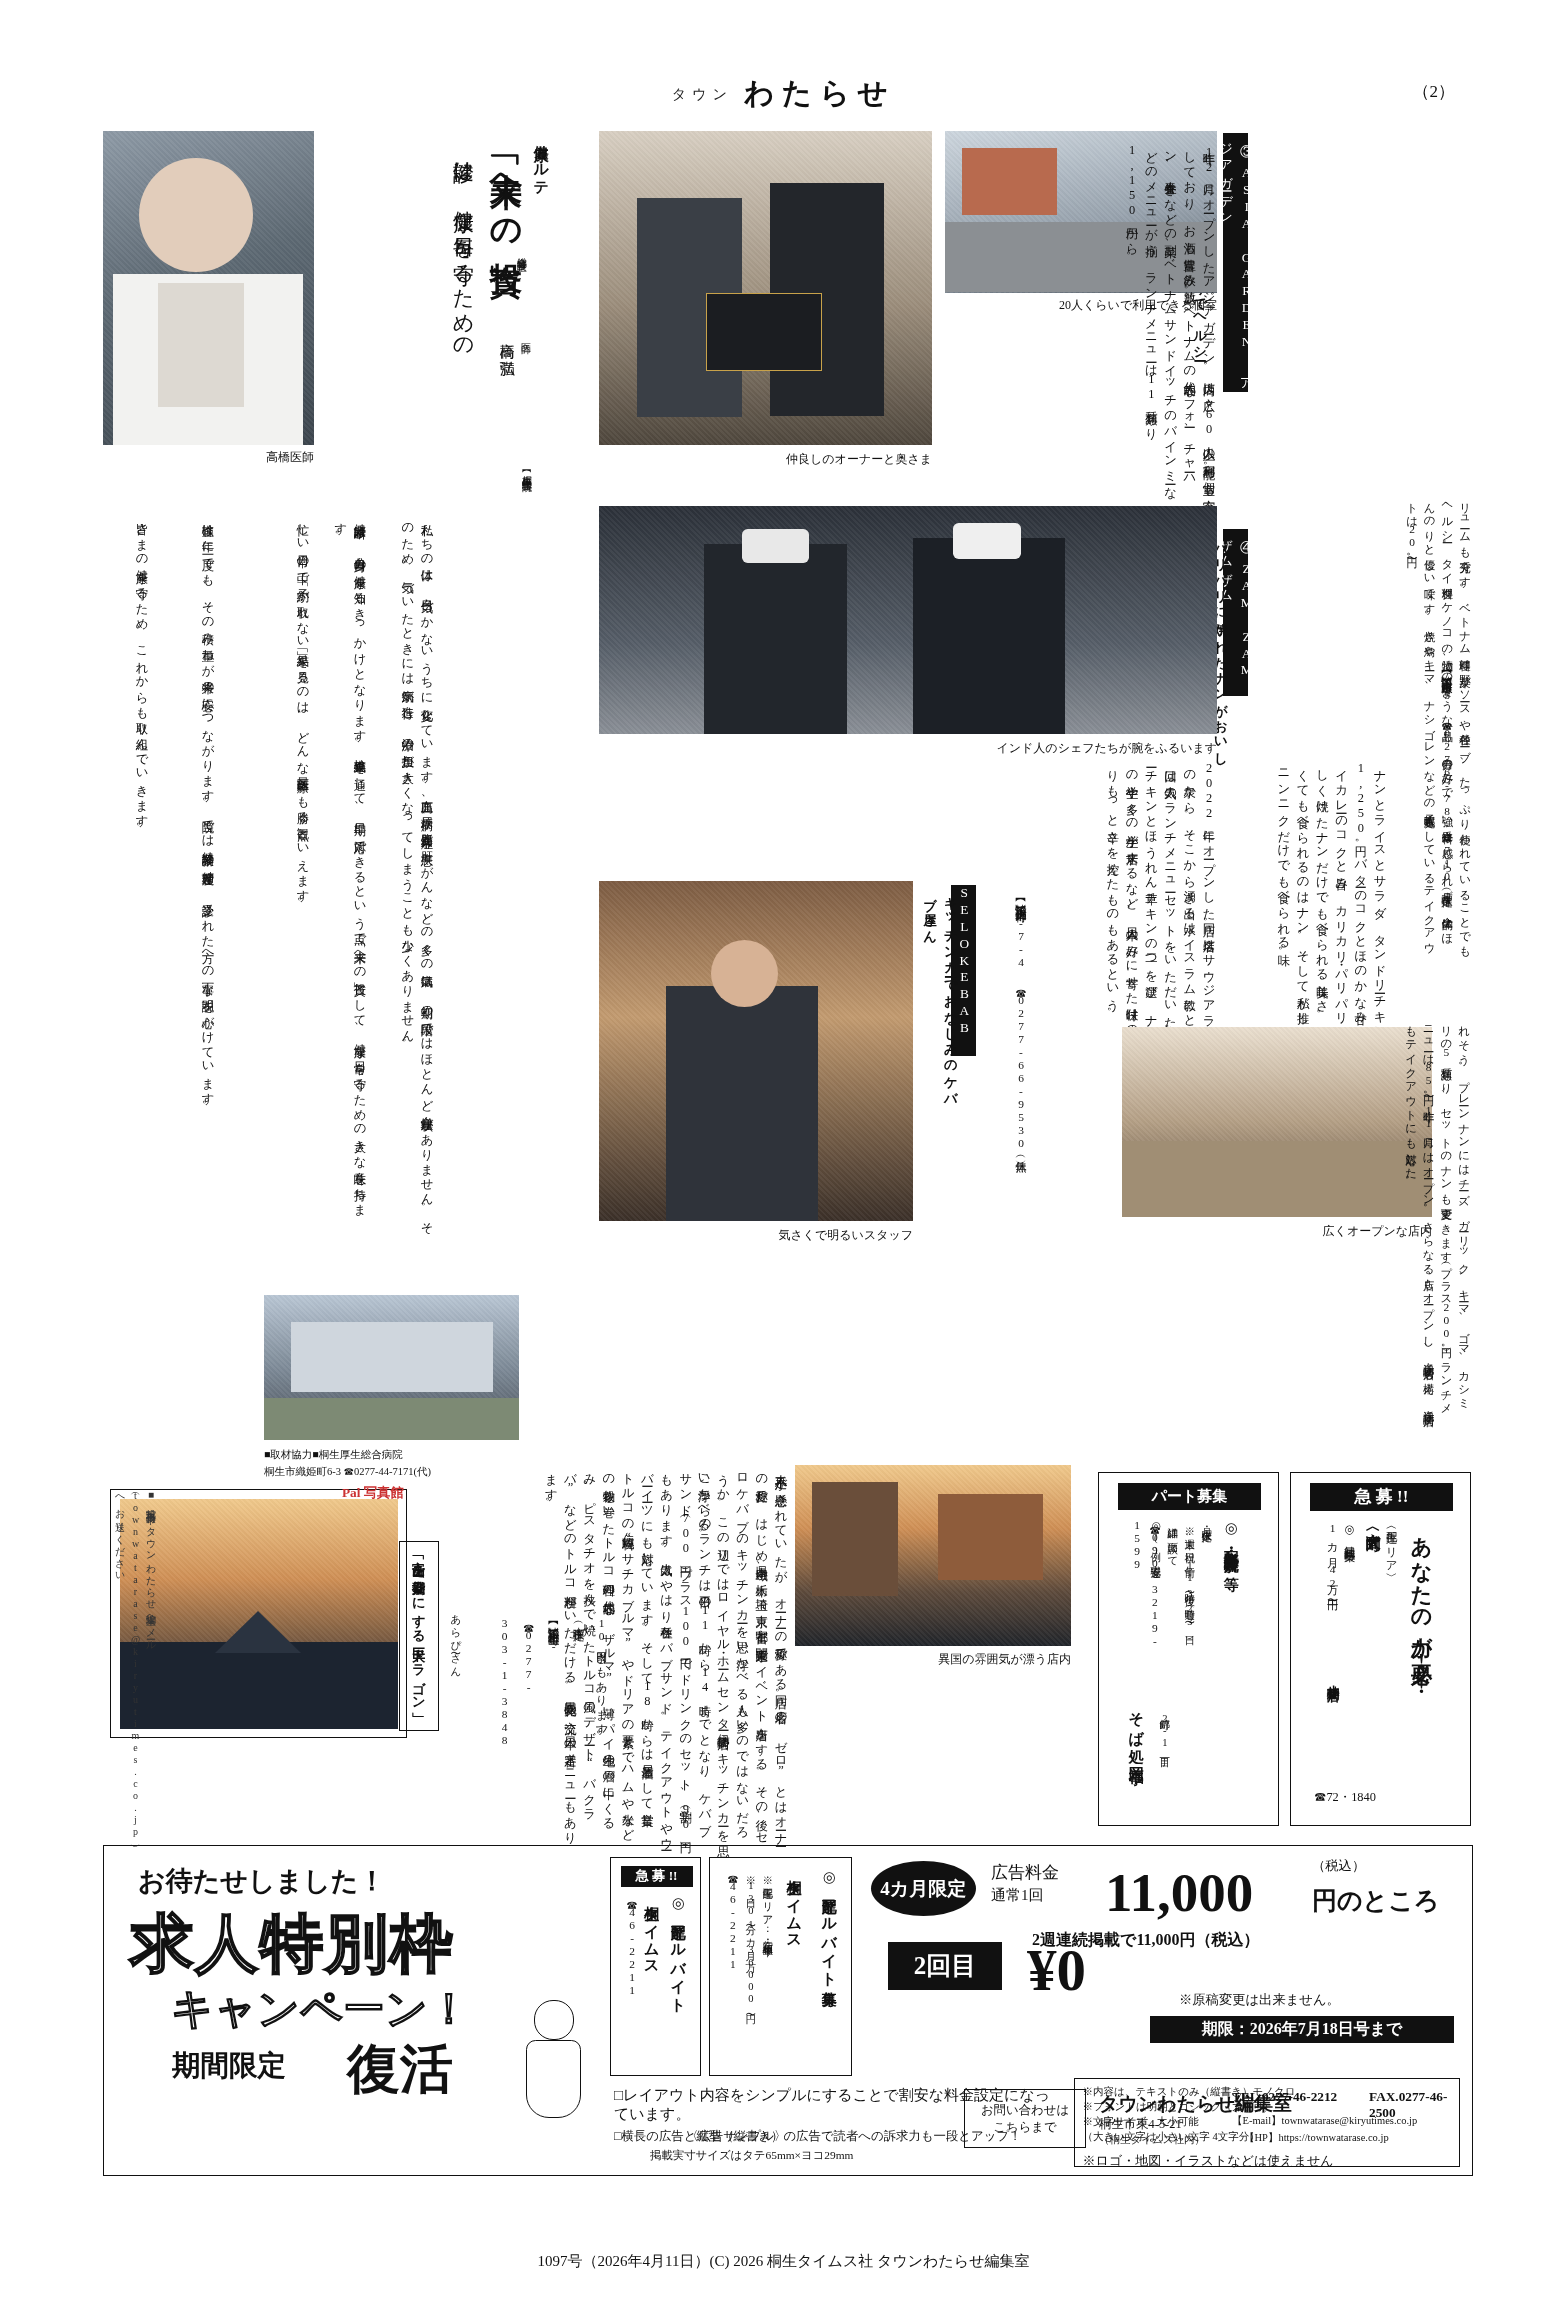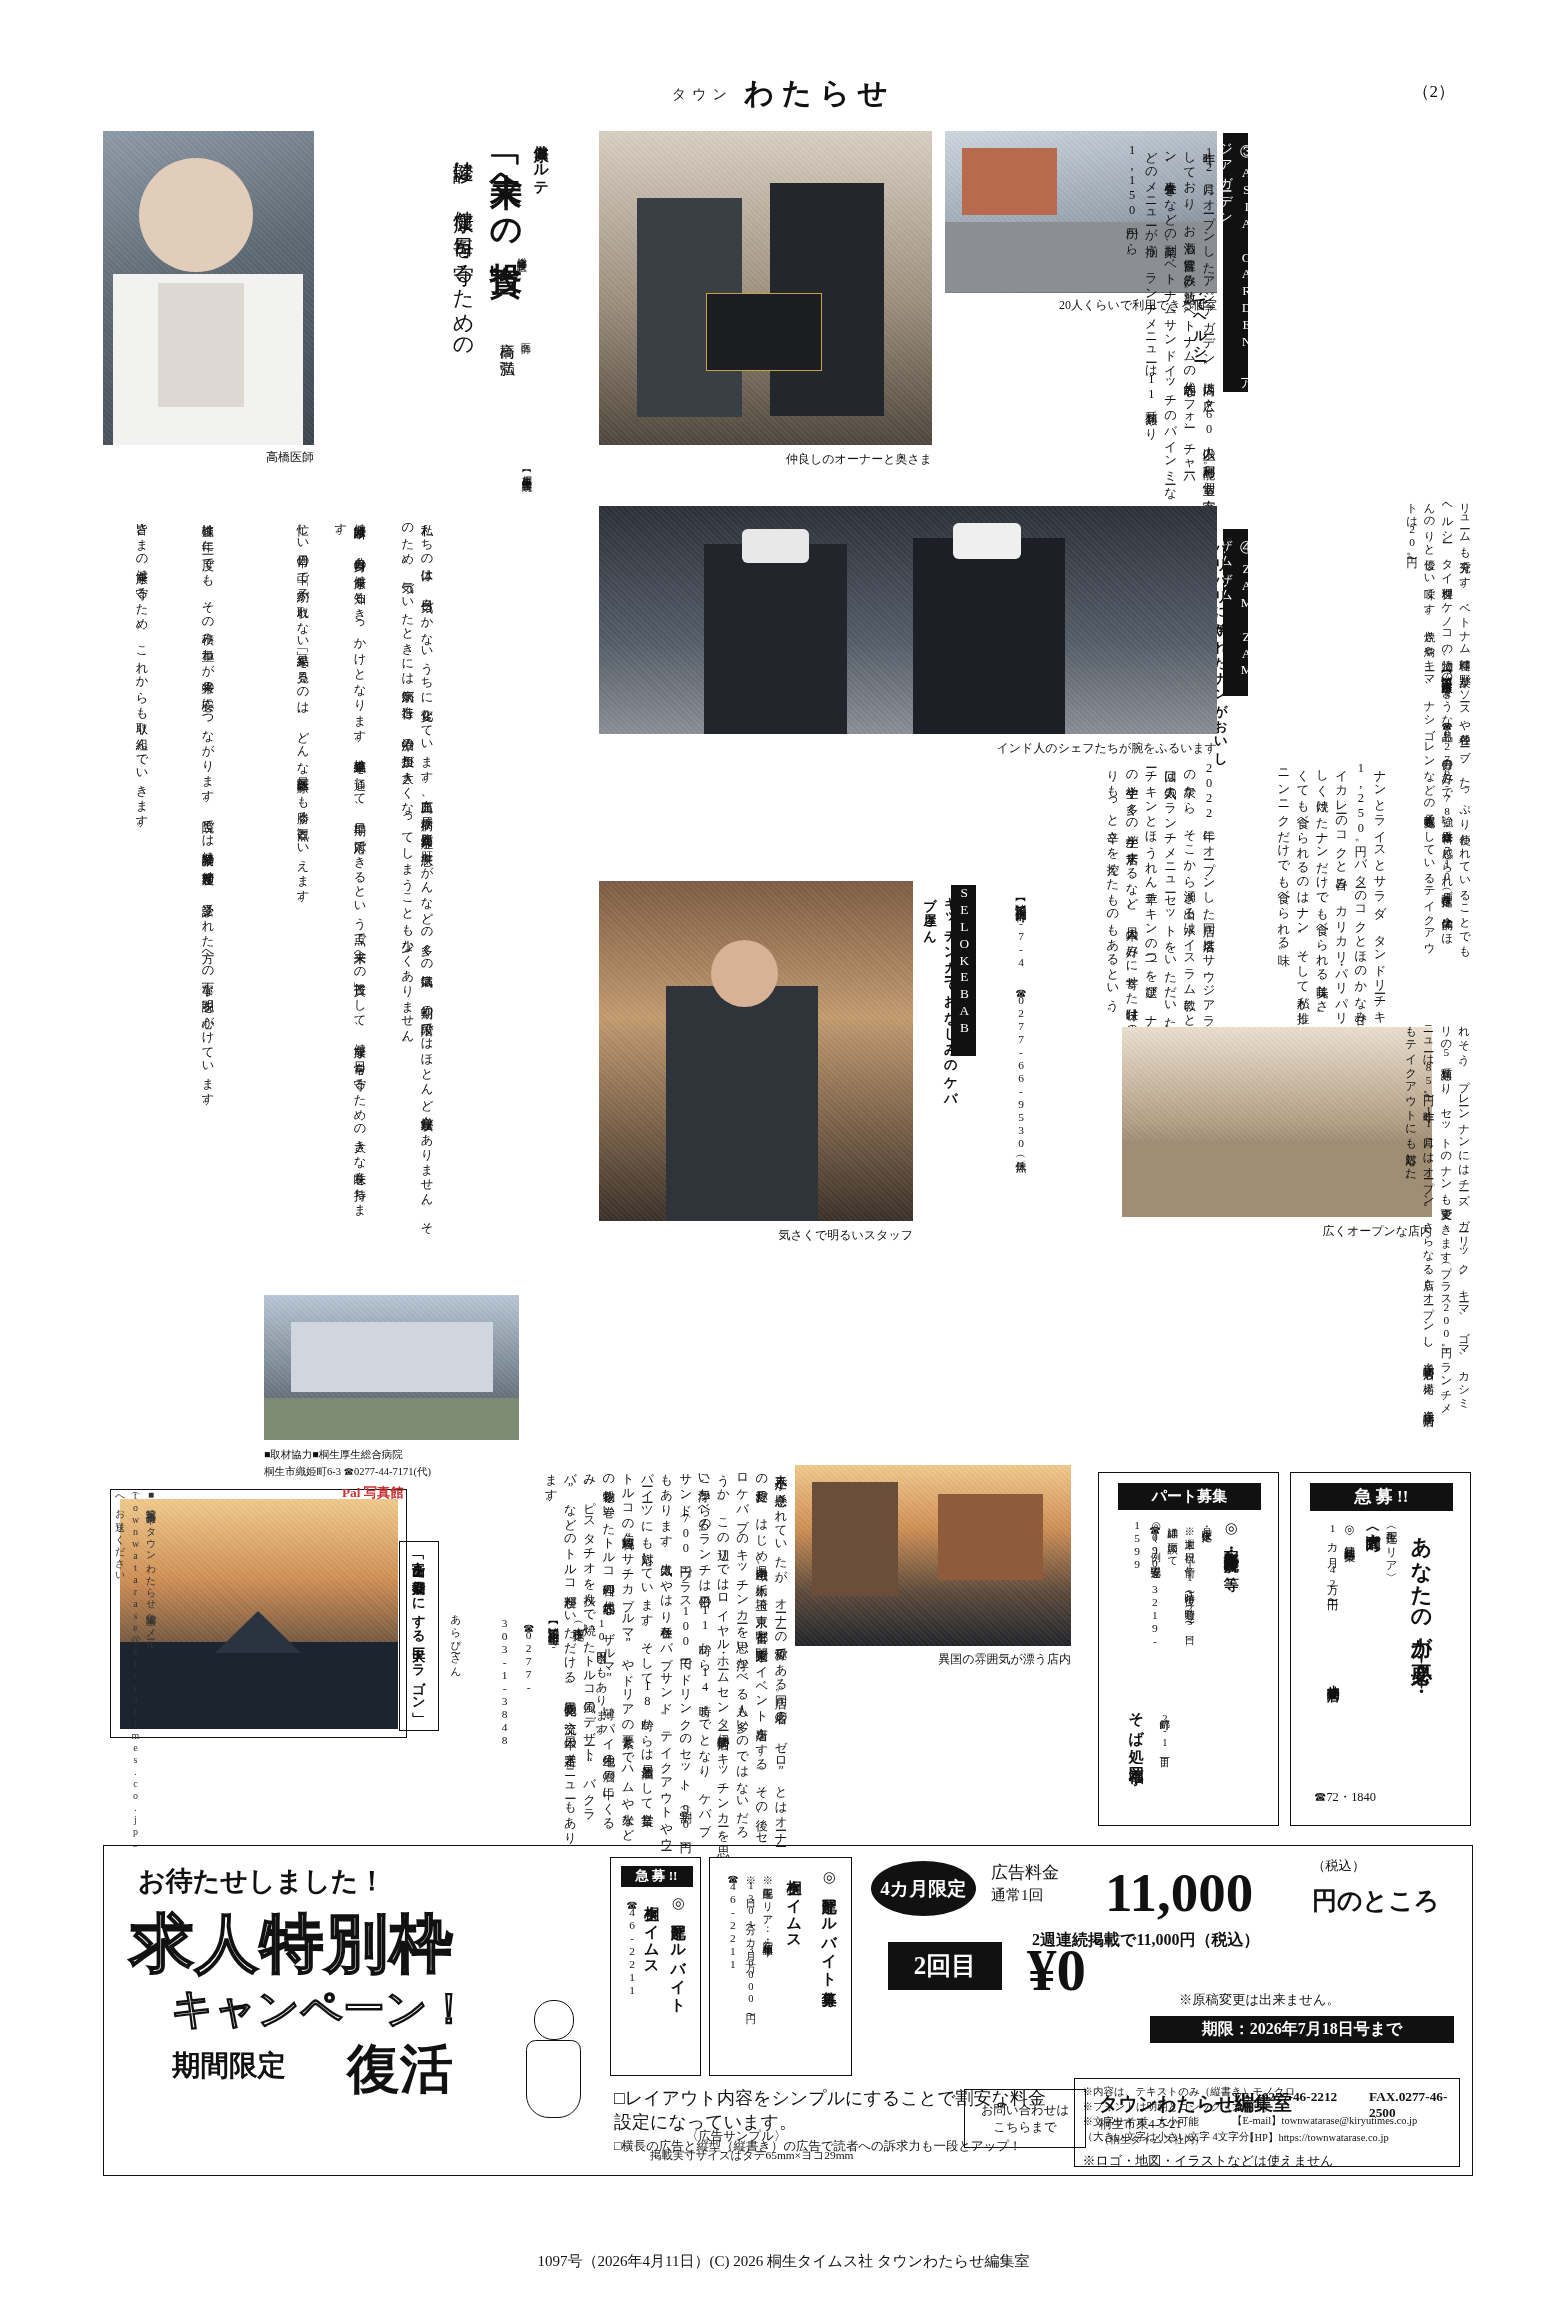--- a/index.html
+++ b/index.html
@@ -236,21 +236,21 @@
       <div style="position:absolute;left:447px;top:28.5px;font-size:25px;font-weight:bold;">円のところ</div>
       <div style="position:absolute;left:447px;top:1.9px;font-size:13.3px;">（税込）</div>
       <div style="position:absolute;left:167px;top:74px;font-size:16px;font-weight:bold;">2週連続掲載で11,000円（税込）</div>
       <div class="burst" style="left:23px;top:86px;width:114px;height:48px;font-size:25px;">2回目</div>
       <div style="position:absolute;left:162px;top:80px;font-size:59px;font-weight:bold;">¥0</div>
       <div style="position:absolute;left:314px;top:135px;font-size:13.3px;">※原稿変更は出来ません。</div>
       <div class="white-on-black" style="position:absolute;left:285px;top:160px;width:304px;height:27px;display:flex;align-items:center;justify-content:center;font-size:16px;font-weight:bold;">期限：2026年7月18日号まで</div>
     </div>
 
     <div style="position:absolute;left:510px;top:240px;width:447px;">
-      <div style="font-size:18px;margin-bottom:3.8px;">□レイアウト内容をシンプルにすることで割安な料金設定になっています。</div>
+      <div style="font-size:15px;margin-bottom:3.8px;">□レイアウト内容をシンプルにすることで割安な料金設定になっています。</div>
       <div style="font-size:12.4px;">□横長の広告と縦型（縦書き）の広告で読者への訴求力も一段とアップ！</div>
     </div>
     <div class="box" style="left:970px;top:232px;width:386px;height:89px;">
       <div style="position:absolute;left:7.6px;top:5.7px;font-size:10.5px;">※内容は、テキストのみ（縦書き）モノクロ</div>
       <div style="position:absolute;left:7.6px;top:21px;font-size:10.5px;">※フォントは明朝とゴシック（太字可）</div>
       <div style="position:absolute;left:7.6px;top:36px;font-size:10.5px;">※文字サイズ、大小可能</div>
       <div style="position:absolute;left:7.6px;top:51px;font-size:10.5px;">（大きい文字は小さい文字 4文字分）</div>
       <div style="position:absolute;left:7.6px;top:73px;font-size:13px;">※ロゴ・地図・イラストなどは使えません</div>
     </div>
 

